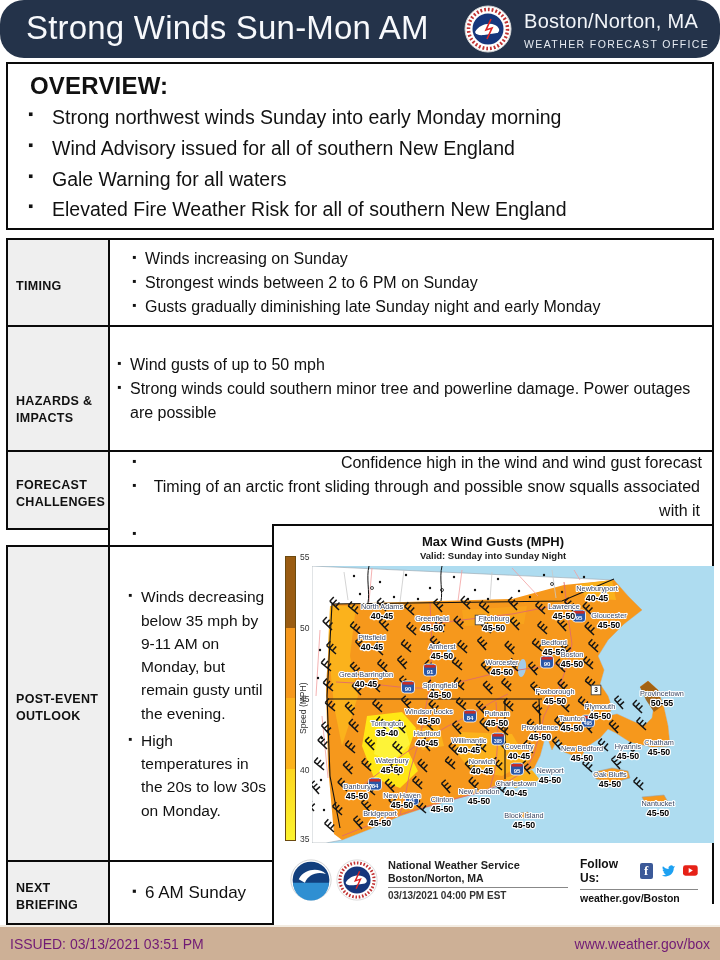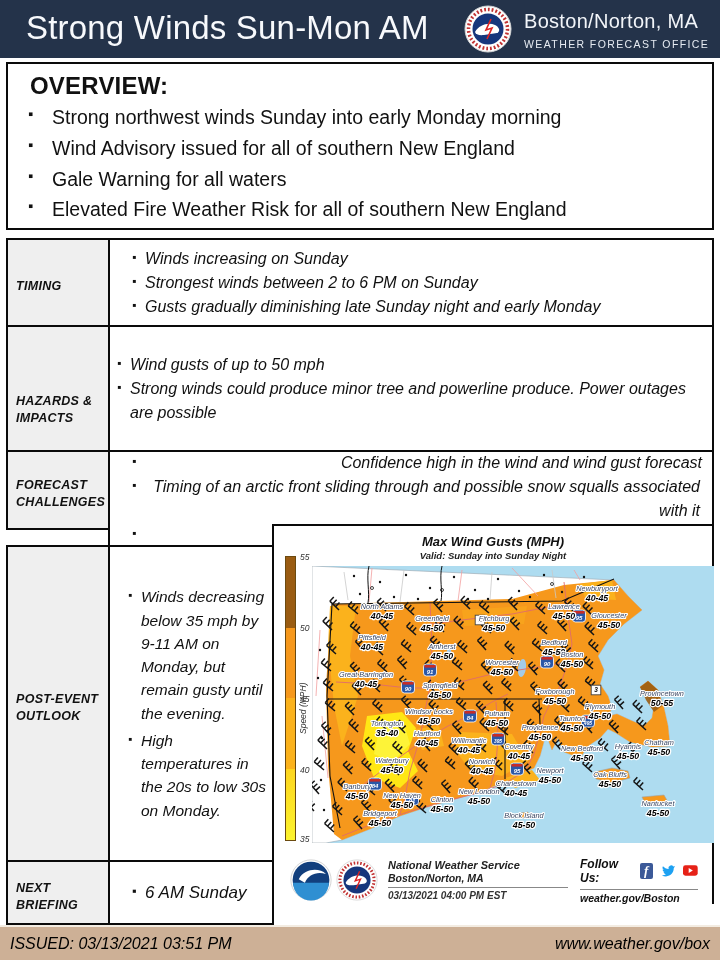--- a/index.html
+++ b/index.html
@@ -1,38 +1,38 @@
 <!DOCTYPE html>
 <html><head>
 <meta charset="utf-8">
 <style>
   html,body{margin:0;padding:0;background:#fff;}
   .slide{position:relative;width:720px;height:960px;background:#fff;overflow:hidden;
          font-family:"Liberation Sans",sans-serif;color:#111;}
 
   
-  .hdr{position:absolute;left:0;top:0;width:720px;height:58px;background:var(--hdr,#24334a);}
+  .hdr{position:absolute;left:0;top:0;width:720px;height:58px;background:var(--hdr,#24334a);border-radius:24px;}
   .hdr-title{position:absolute;left:26px;top:9px;font-size:33px;font-weight:500;color:#f7f9fc;letter-spacing:.2px;white-space:nowrap;}
   .hdr-logo{position:absolute;left:464px;top:5px;width:48px;height:48px;}
   .hdr-office{position:absolute;left:524px;top:10px;color:#f2f5f9;}
   .hdr-office .o1{font-size:20px;letter-spacing:.3px;}
   .hdr-office .o2{font-size:10.5px;letter-spacing:1.4px;margin-top:5px;color:#e6ebf2;}
 
   
   .ovbox{position:absolute;left:6px;top:62px;width:708px;height:168px;border:2px solid #0a0a0a;background:#fff;box-sizing:border-box;}
   .ovbox h1{margin:8px 0 2px 22px;font-size:24px;letter-spacing:.2px;}
   ul.blist{list-style:none;margin:0;padding:0;}
   ul.blist li{position:relative;padding-left:16px;}
   ul.blist li::before{content:'▪';position:absolute;left:0;top:1px;font-size:.75em;}
   .ovbox ul.blist{margin-left:14px;margin-top:2px;}
   .ovbox ul.blist li{font-size:19.5px;line-height:1.58;padding-left:30px;}
   .ovbox ul.blist li::before{left:6px;}
 
   
-  .cell{position:absolute;border:2px solid #0a0a0a;box-sizing:border-box;background:#fff;font-style:italic;}
+  .cell{position:absolute;border:2px solid #0a0a0a;box-sizing:border-box;background:#fff;}
   .lblcell{left:6px;width:104px;background:#efefef;display:flex;align-items:center;padding:14px 6px 6px 8px;}
   .lblcell span{font-size:12.5px;font-weight:bold;letter-spacing:.3px;line-height:1.35;}
   .ctcell{left:108px;width:606px;display:flex;flex-direction:column;justify-content:center;padding:4px 10px 4px 22px;}
   .ctcell ul.blist li{font-size:16px;line-height:1.5;padding-left:13px;}
   .post-text{left:108px;width:166px;display:flex;flex-direction:column;justify-content:center;padding:4px 6px 4px 18px;}
   .post-text ul.blist li{font-size:15.5px;line-height:1.5;padding-left:13px;}
 
   
   .mapcell{left:272px;top:524px;width:442px;height:380px;padding:0;}
   .map-title{position:absolute;left:0;top:8px;width:100%;text-align:center;font-size:13px;font-weight:bold;}
@@ -54,21 +54,21 @@
   .mf-social{margin-left:auto;margin-right:14px;width:118px;}
   .mf-srow{display:flex;align-items:center;gap:8px;}
   .mf-follow{font-size:12px;font-weight:bold;margin-right:2px;}
   .fb{width:16px;height:16px;background:#3b5998;border-radius:2px;color:#fff;display:flex;align-items:center;justify-content:center;
       font-family:"Liberation Serif",serif;font-size:13px;font-weight:bold;}
   .mf-site{font-size:10.5px;font-weight:bold;border-top:1.5px solid #888;margin-top:4px;padding-top:2px;}
 
   
   .bbar{position:absolute;left:0;top:925px;width:720px;height:35px;background:var(--bbar,#cdb096);border-top:2px solid #f3ece2;box-sizing:border-box;
         display:flex;align-items:center;justify-content:space-between;padding:0 10px;}
-  .bbar span{font-size:16px;color:#000000;font-style:italic;}
+  .bbar span{font-size:14px;color:#701a75;}
 </style>
 </head>
 <body>
 
 <div class="slide" style="--hdr: #24334a; --bbar: #cdb096;">
 
   <div class="hdr">
     <div class="hdr-title">Strong Winds Sun-Mon AM</div>
     <svg class="hdr-logo" viewBox="0 0 48 48">
       <circle cx="24" cy="24" r="23" fill="#fdfdfd" stroke="#d8d8d8"></circle>
@@ -103,21 +103,21 @@
       <li>Gusts gradually diminishing late Sunday night and early Monday</li>
     </ul>
   </div>
 
   <div class="cell lblcell" style="top:325px;height:162px;">
     <span>HAZARDS &amp; IMPACTS</span>
     </div>
   <div class="cell ctcell" style="top:325px;height:127px;padding-left:7px;">
     <ul class="blist">
       <li>Wind gusts of up to 50 mph</li>
-      <li style="max-width:565px">Strong winds could produce minor tree and powerline produce. Power outages are possible</li>
+      <li style="max-width:565px">Strong winds could southern minor tree and powerline damage. Power outages are possible</li>
     </ul>
   </div>
 
   <div class="cell lblcell" style="top:450px;height:80px;">
     <span>FORECAST CHALLENGES</span>
     </div>
   <div class="cell ctcell" style="top:450px;height:97px;text-align:right;">
     <ul class="blist">
       <li>Confidence high in the wind and wind gust forecast</li>
       <li style="max-width:555px">Timing of an arctic front sliding through and possible snow squalls associated with it</li>

